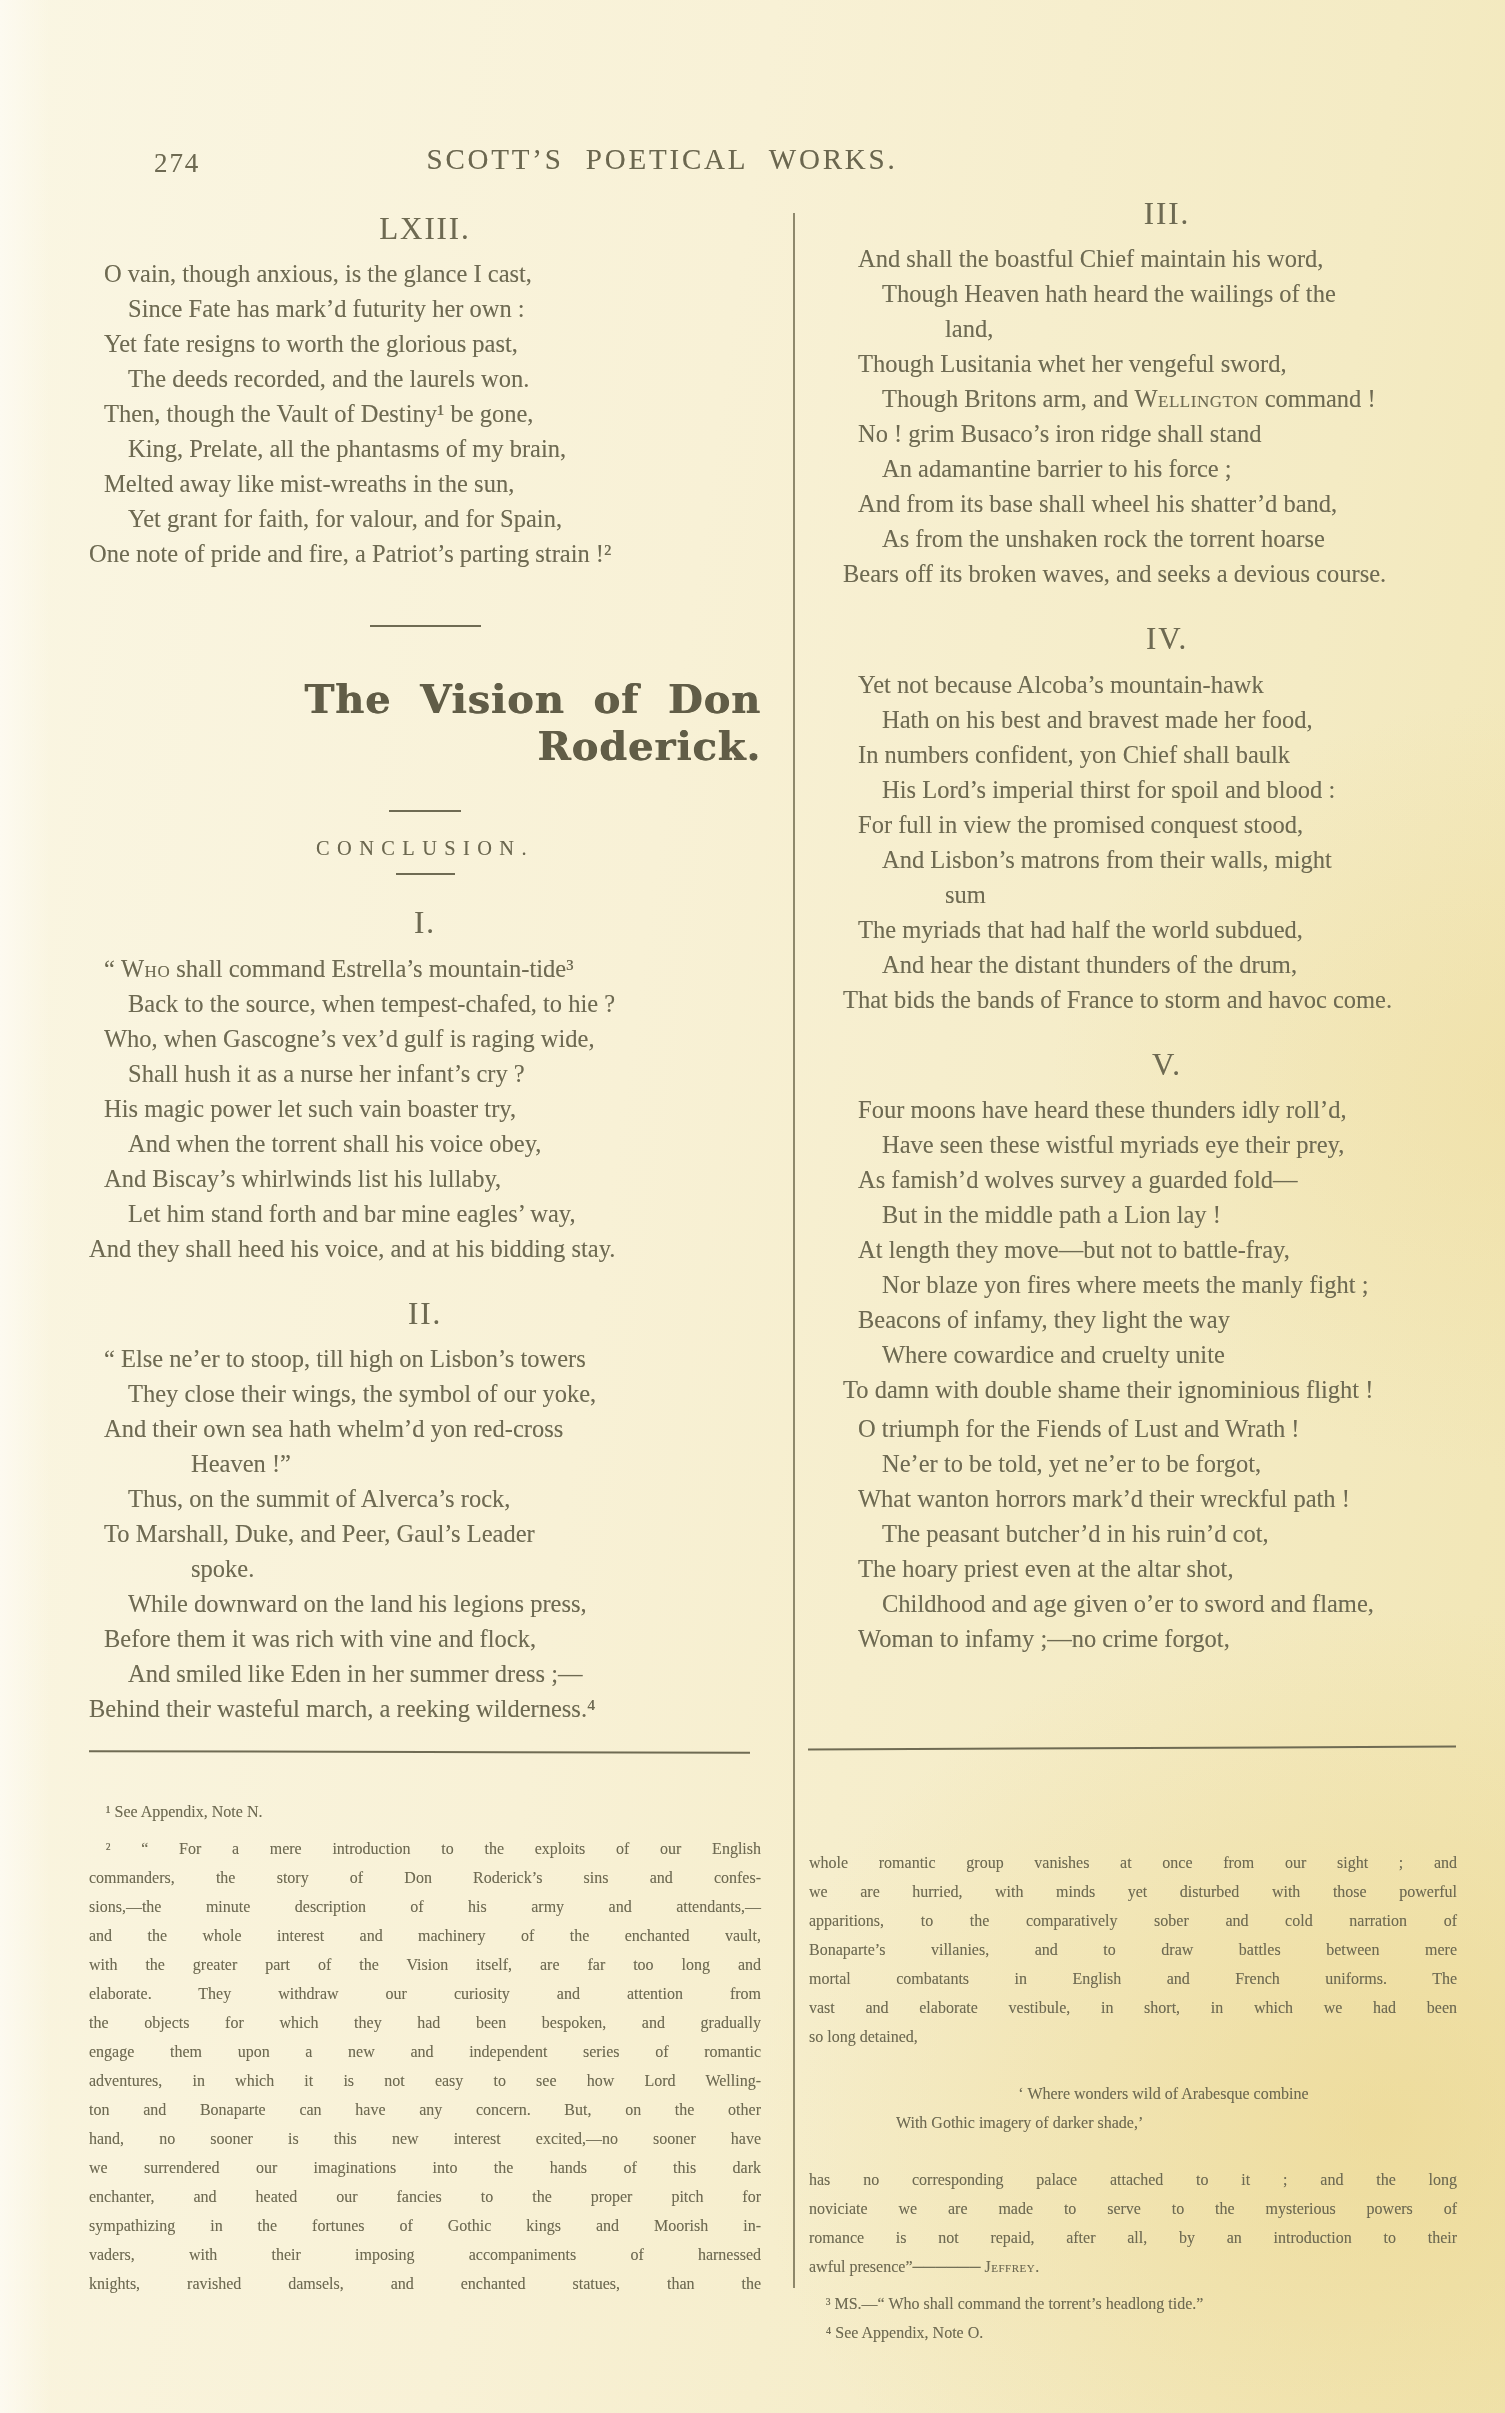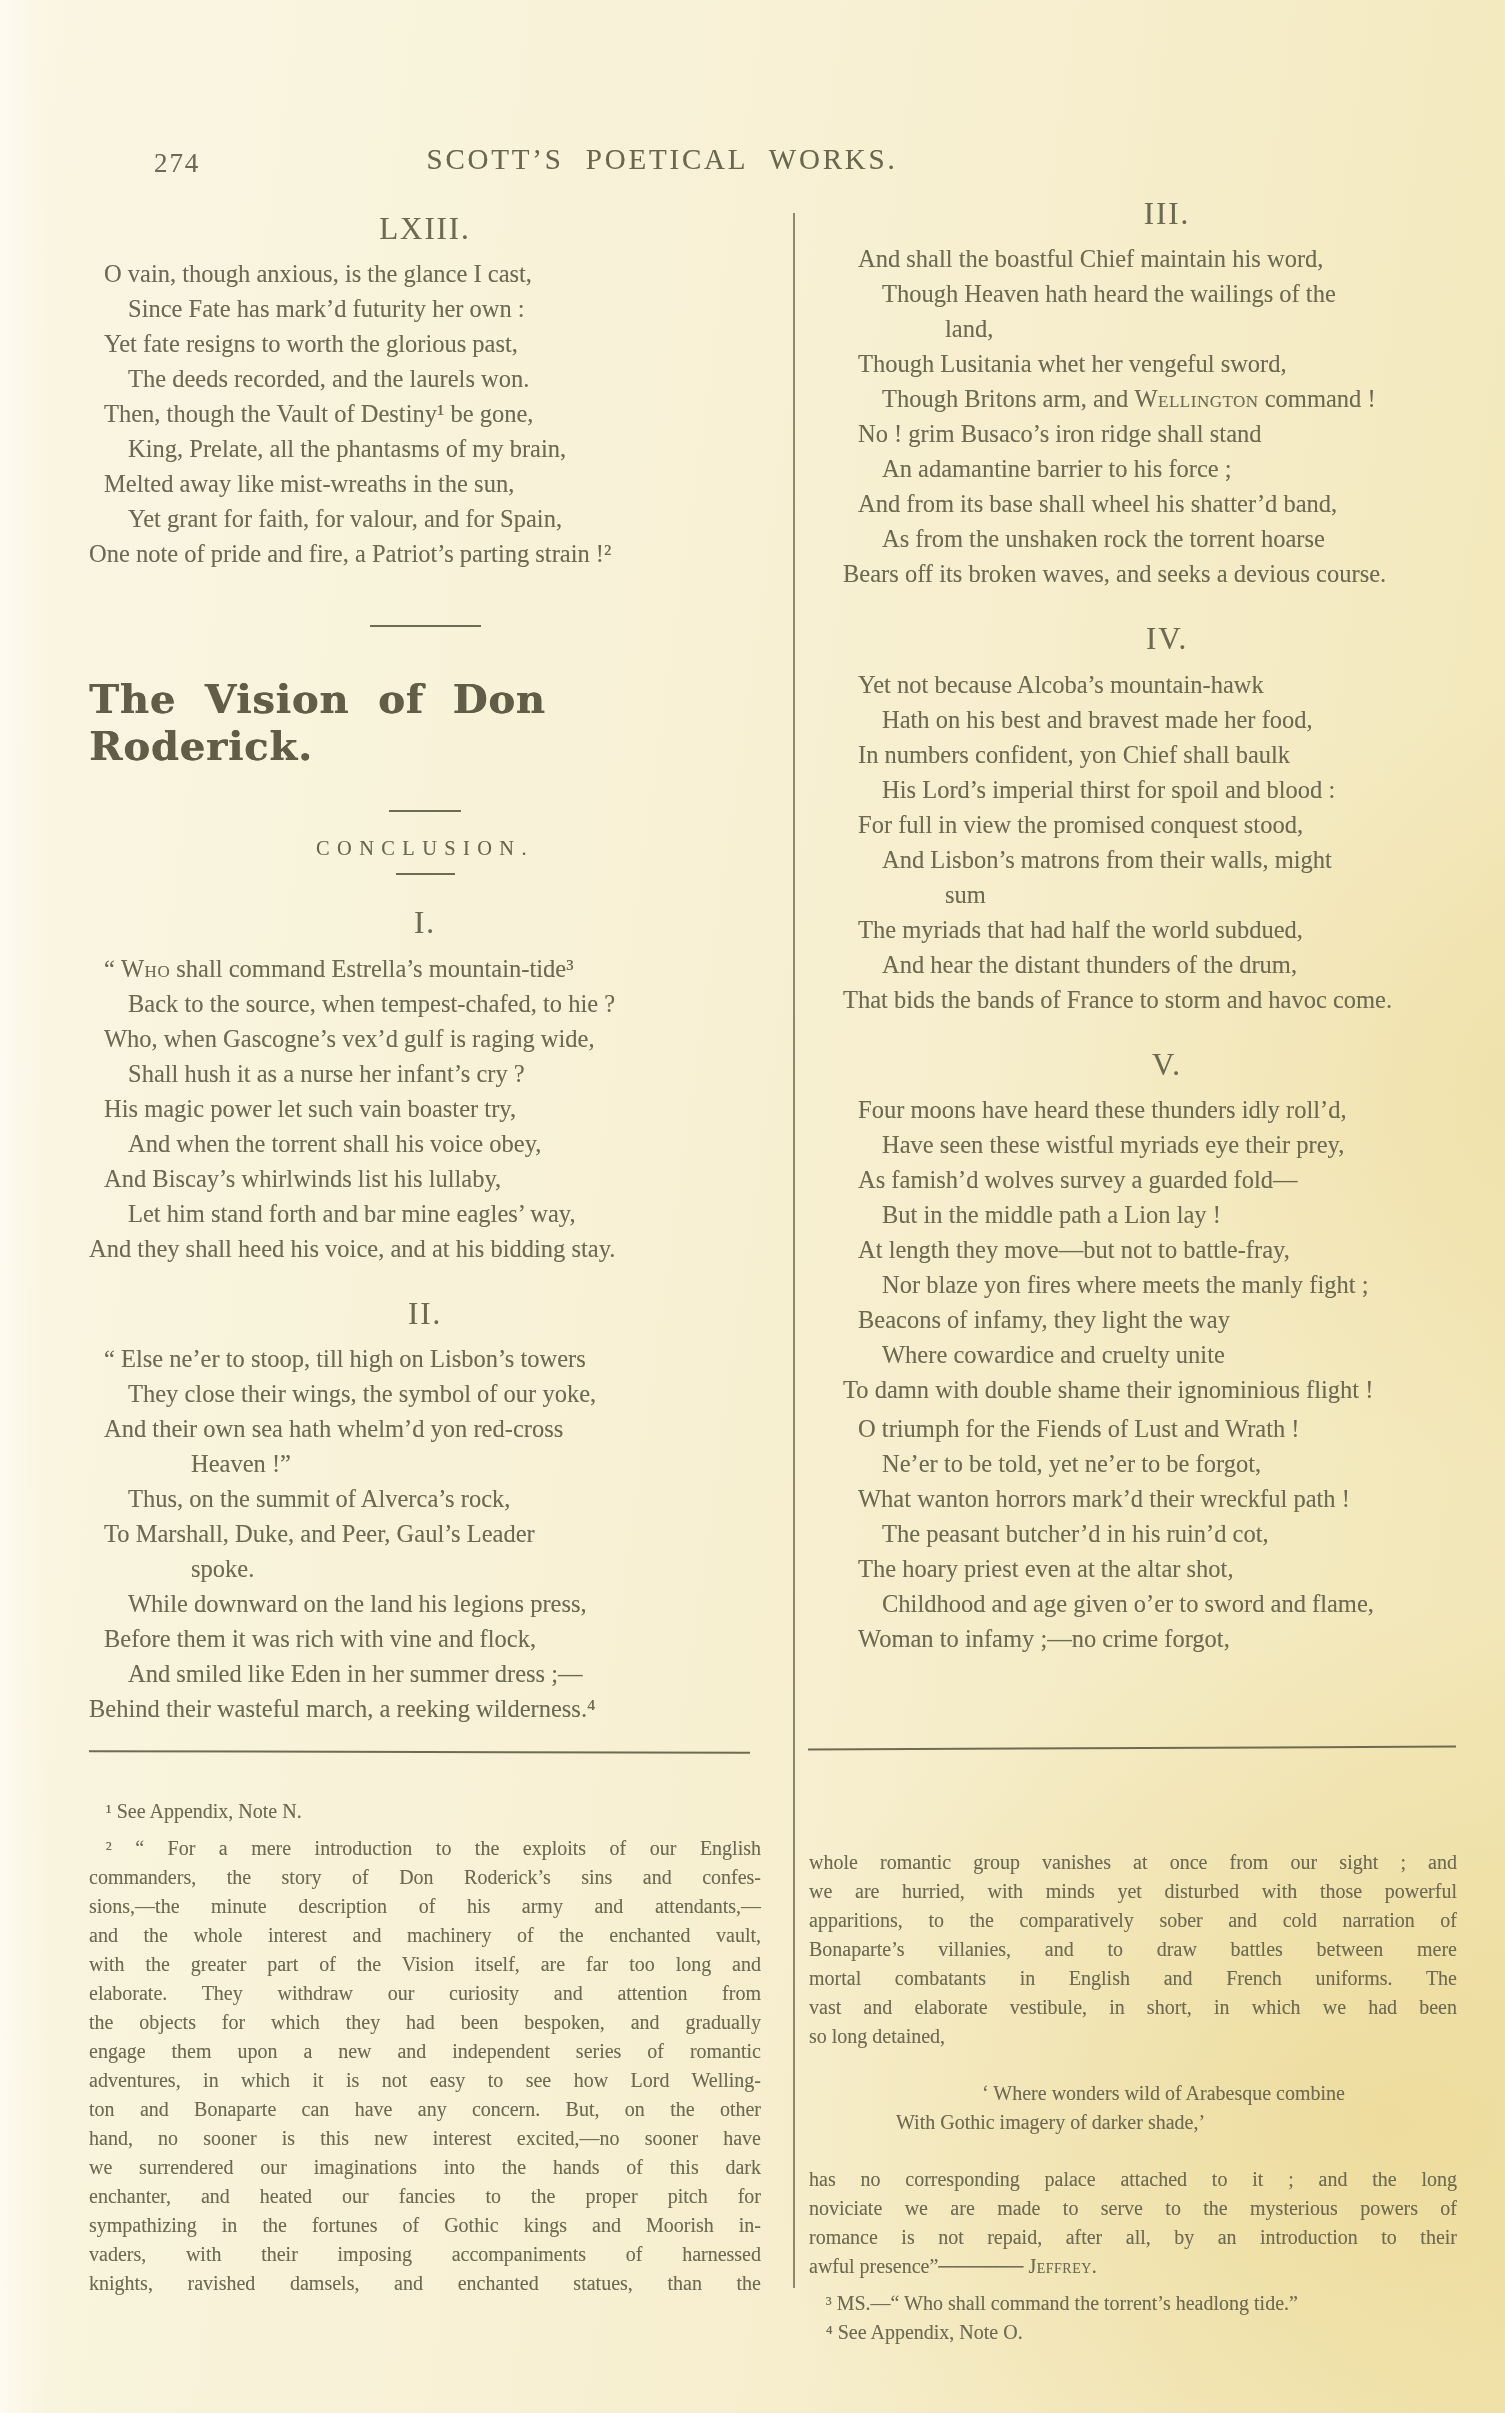--- a/index.html
+++ b/index.html
@@ -55,21 +55,21 @@
   .pline.l1   { margin-left:39px; }
   .pline.cont { margin-left:102px; }
 
   .sc { font-variant: small-caps; letter-spacing:0.5px; }
 
   .orn-rule {
     width:111px; height:0; border-top:2.8px solid #6f6b53;
     margin:54px auto 0 auto;
   }
   .poem-title {
-    margin-top:48px; text-align:left;
+    margin-top:48px; text-align:right;
     font-family:"DejaVu Serif", serif; font-weight:bold;
     font-size:40px; letter-spacing:0.9px; word-spacing:14px;
     color:#615d47;
     text-shadow: 0.6px 0 0 #615d47;
   }
   .small-rule {
     width:72px; height:0; border-top:2.3px solid #6f6b53;
     margin:41px auto 0 auto;
   }
   .small-rule.rule2 { width:59px; margin-top:13px; }
@@ -79,21 +79,21 @@
   }
 
   
   .fn-rule { position:absolute; height:1.9px; background:#6f6b53; }
   .fn-rule-left  { left:89px;  top:1751px; width:661px; transform:rotate(0.15deg); }
   .fn-rule-right { left:808px; top:1747px; width:648px; transform:rotate(-0.25deg); }
 
   .fn { position:absolute; }
   .fn-left  { left:89px;  top:1797px; width:672px; }
   .fn-right { left:809px; top:1848px; width:648px; }
-  .fn-line  { font-size:20px; line-height:29px; }
+  .fn-line  { font-size:16px; line-height:29px; }
   .fn-line.first { text-indent:16.7px; }
   .fn-line.j { text-align:justify; text-align-last:justify; }
   .fn-line.q1 { margin-left:61px;text-align:center; }
   .fn-line.q2 { margin-left:87px; }
   .fn-line.gap    { margin-top:28px; }
   .fn-line.gap-sm { margin-top:8.3px; }
 </style>
 </head>
 <body>
 

